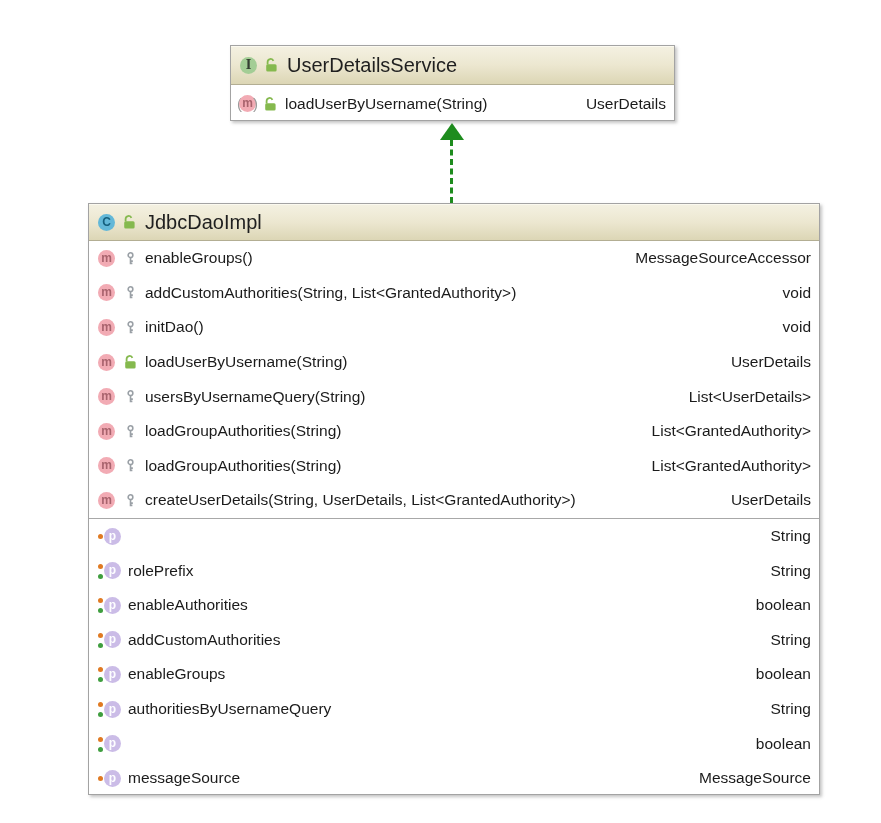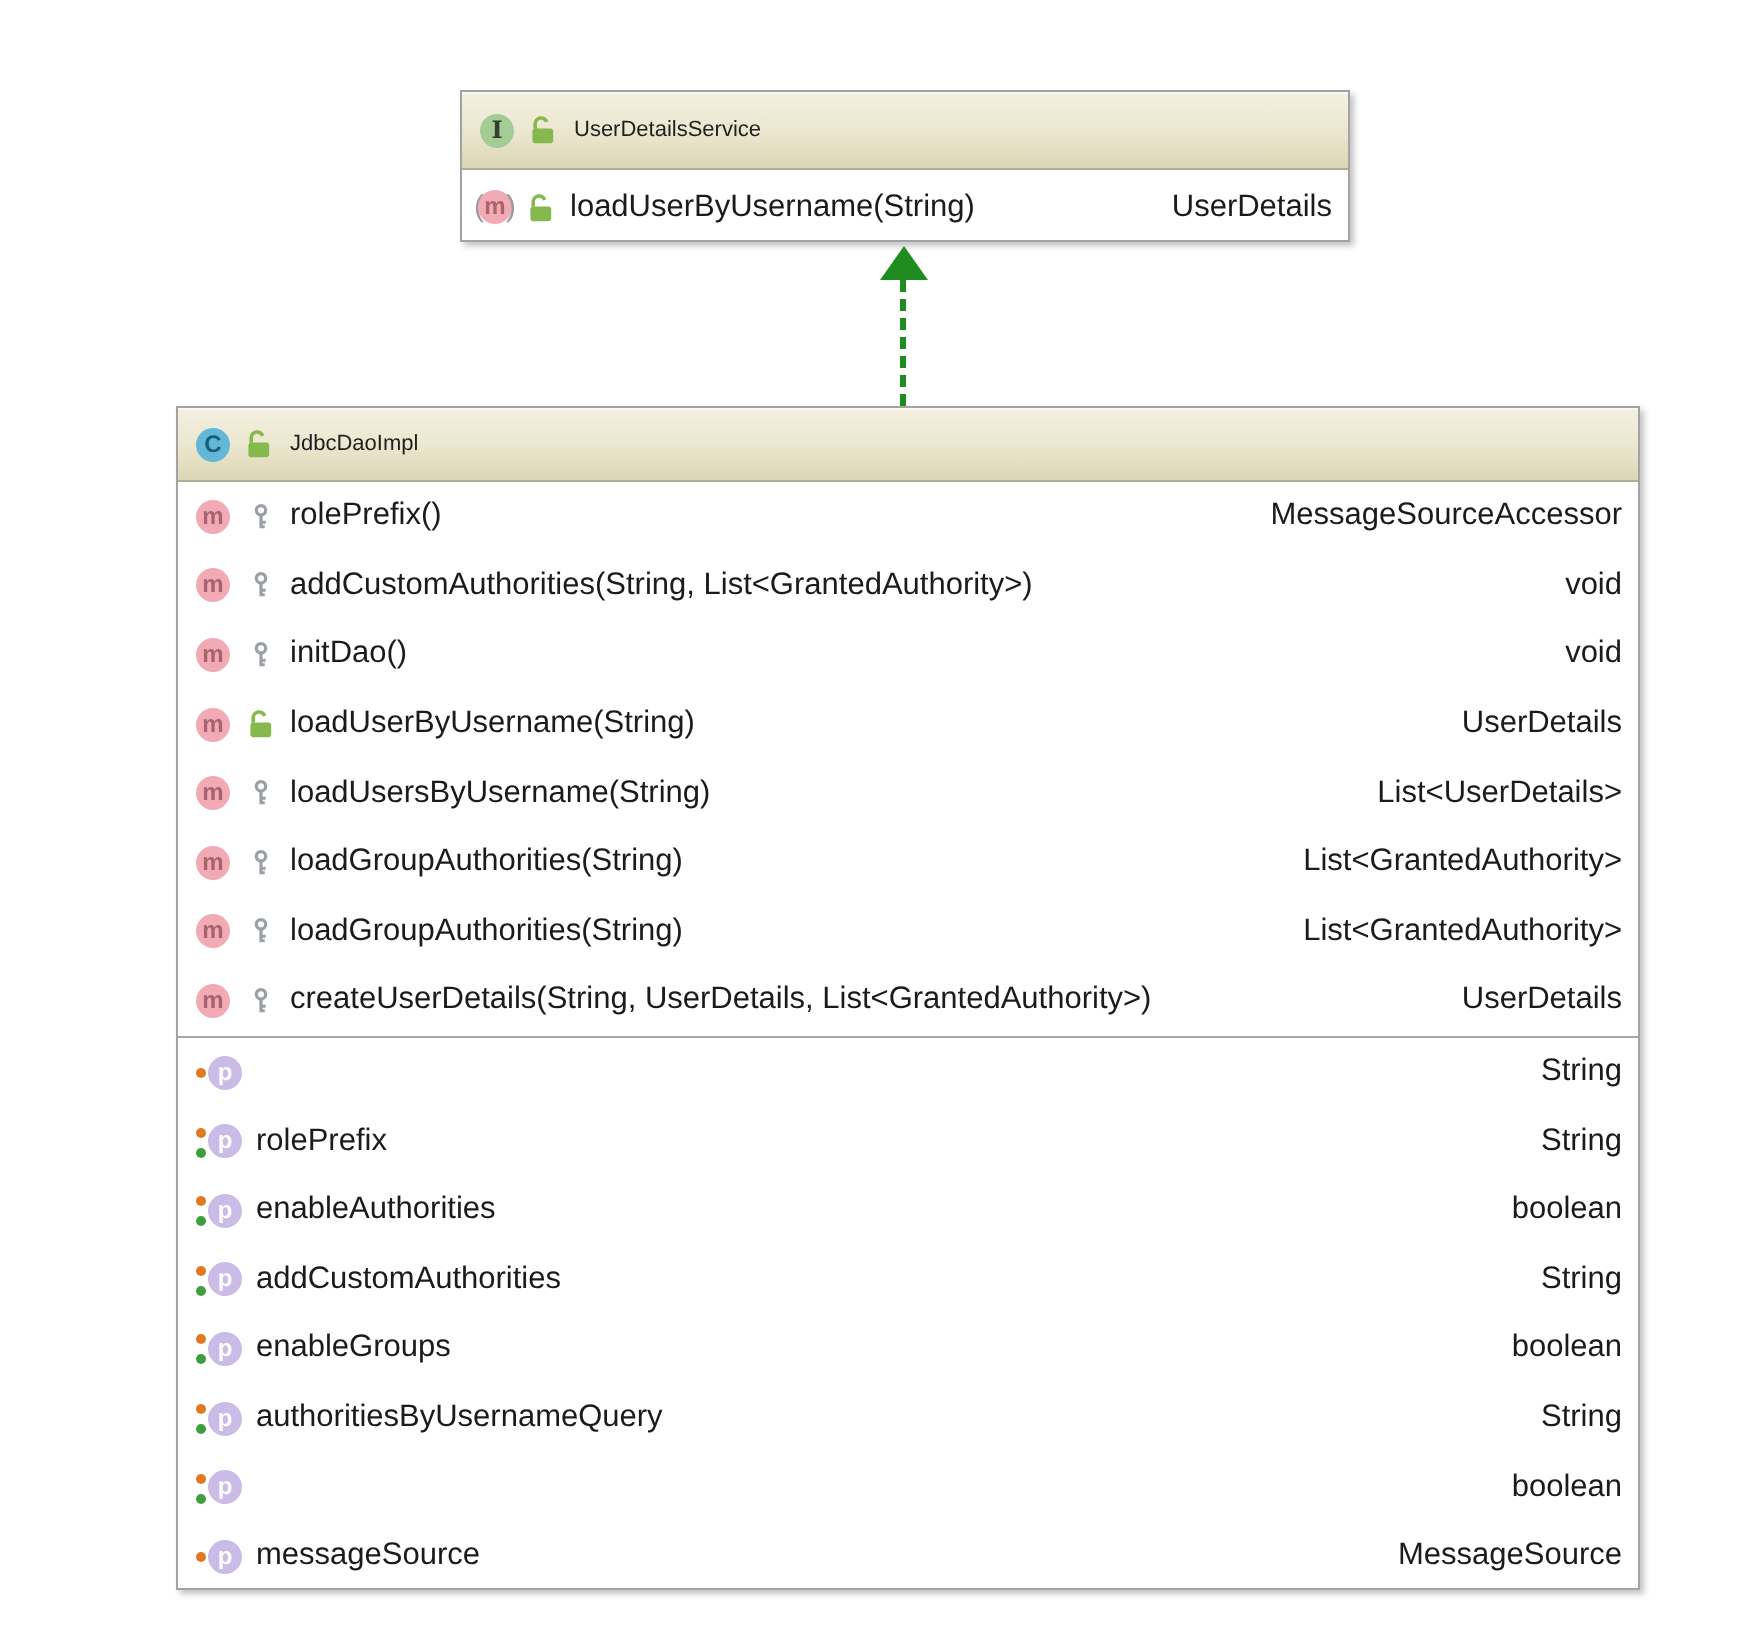--- a/index.html
+++ b/index.html
@@ -12,21 +12,21 @@
     box-shadow:2px 2px 3px rgba(125,125,125,.45);
     box-sizing:border-box;
   }
   .node-header{
     display:flex;align-items:center;gap:6px;padding:0 8px 0 9px;
     background:linear-gradient(#f4f1e2 0%, #ece7d0 50%, #dcd6b5 100%);
     border-bottom:1px solid #b3ae93;
     box-shadow:inset 0 1px 0 #fbf9ef;
     box-sizing:border-box;
   }
-  .node-title{font-size:11px;color:#1f1f1f;white-space:nowrap;padding-left:2px;}
+  .node-title{font-size:20px;color:#1f1f1f;white-space:nowrap;padding-left:2px;}
   .rows{display:flex;flex-direction:column;}
   .row{display:flex;align-items:center;gap:7px;padding:0 8px 0 9px;box-sizing:border-box;}
   .iface-row{height:37px;}
   .cls-row{height:34.6px;}
   .member-name{font-size:15.5px;white-space:nowrap;}
   .flex-sp{flex:1;}
   .member-type{font-size:15.5px;white-space:nowrap;margin-left:40px;}
   .section-sep{height:0;border-top:1px solid #a8a8a8;}
   .circ{
     display:inline-flex;width:17px;height:17px;border-radius:50%;
@@ -107,21 +107,21 @@
         <div class="row cls-row">
           <span class="icon-grp" style="gap: 0px;">
             <span class="circ m-circ">m</span>
           </span>
           <span class="vis-icon">
             <svg viewBox="0 0 16 16" width="15" height="15">
               <circle cx="8" cy="4.4" r="2.5" fill="none" stroke="#9aa0a6" stroke-width="1.7"></circle>
               <path d="M8 6.9 V14 M8 10.8 h2.5 M8 13.2 h2" fill="none" stroke="#9aa0a6" stroke-width="1.7"></path>
             </svg>
           </span>
-          <span class="member-name">rolePrefix()</span>
+          <span class="member-name">enableGroups()</span>
           <span class="flex-sp"></span>
           <span class="member-type">MessageSourceAccessor</span>
         </div>
         <div class="row cls-row">
           <span class="icon-grp" style="gap: 0px;">
             <span class="circ m-circ">m</span>
           </span>
           <span class="vis-icon">
             <svg viewBox="0 0 16 16" width="15" height="15">
               <circle cx="8" cy="4.4" r="2.5" fill="none" stroke="#9aa0a6" stroke-width="1.7"></circle>
@@ -163,21 +163,21 @@
         <div class="row cls-row">
           <span class="icon-grp" style="gap: 0px;">
             <span class="circ m-circ">m</span>
           </span>
           <span class="vis-icon">
             <svg viewBox="0 0 16 16" width="15" height="15">
               <circle cx="8" cy="4.4" r="2.5" fill="none" stroke="#9aa0a6" stroke-width="1.7"></circle>
               <path d="M8 6.9 V14 M8 10.8 h2.5 M8 13.2 h2" fill="none" stroke="#9aa0a6" stroke-width="1.7"></path>
             </svg>
           </span>
-          <span class="member-name">loadUsersByUsername(String)</span>
+          <span class="member-name">usersByUsernameQuery(String)</span>
           <span class="flex-sp"></span>
           <span class="member-type">List&lt;UserDetails&gt;</span>
         </div>
         <div class="row cls-row">
           <span class="icon-grp" style="gap: 0px;">
             <span class="circ m-circ">m</span>
           </span>
           <span class="vis-icon">
             <svg viewBox="0 0 16 16" width="15" height="15">
               <circle cx="8" cy="4.4" r="2.5" fill="none" stroke="#9aa0a6" stroke-width="1.7"></circle>

